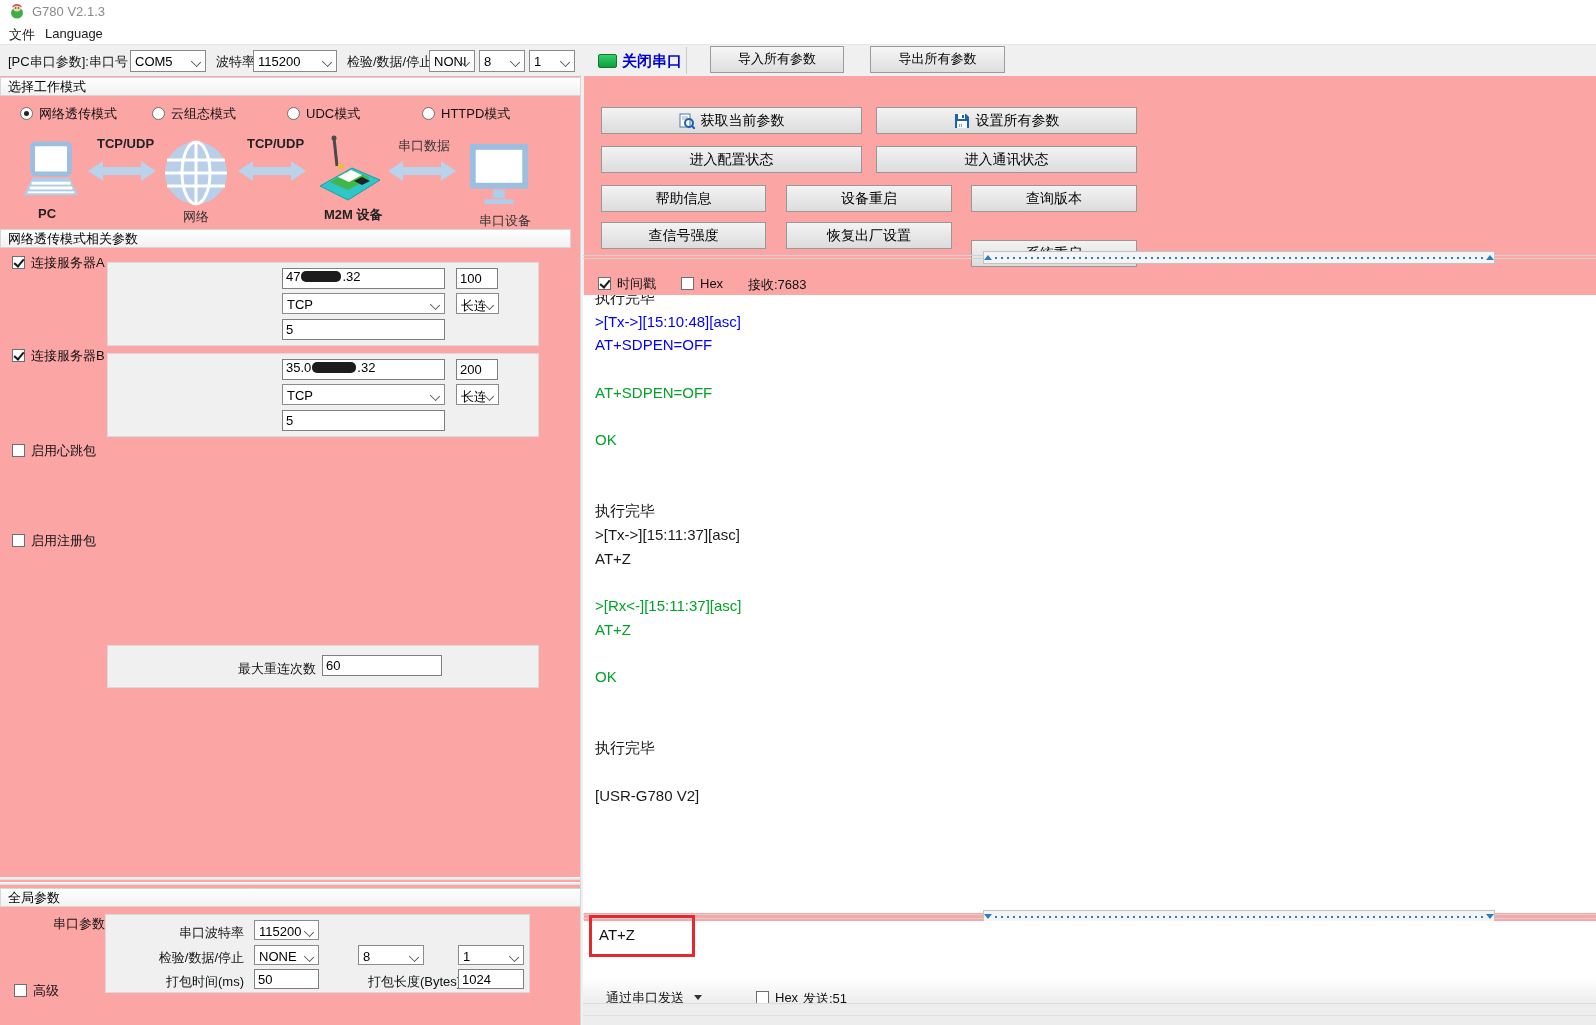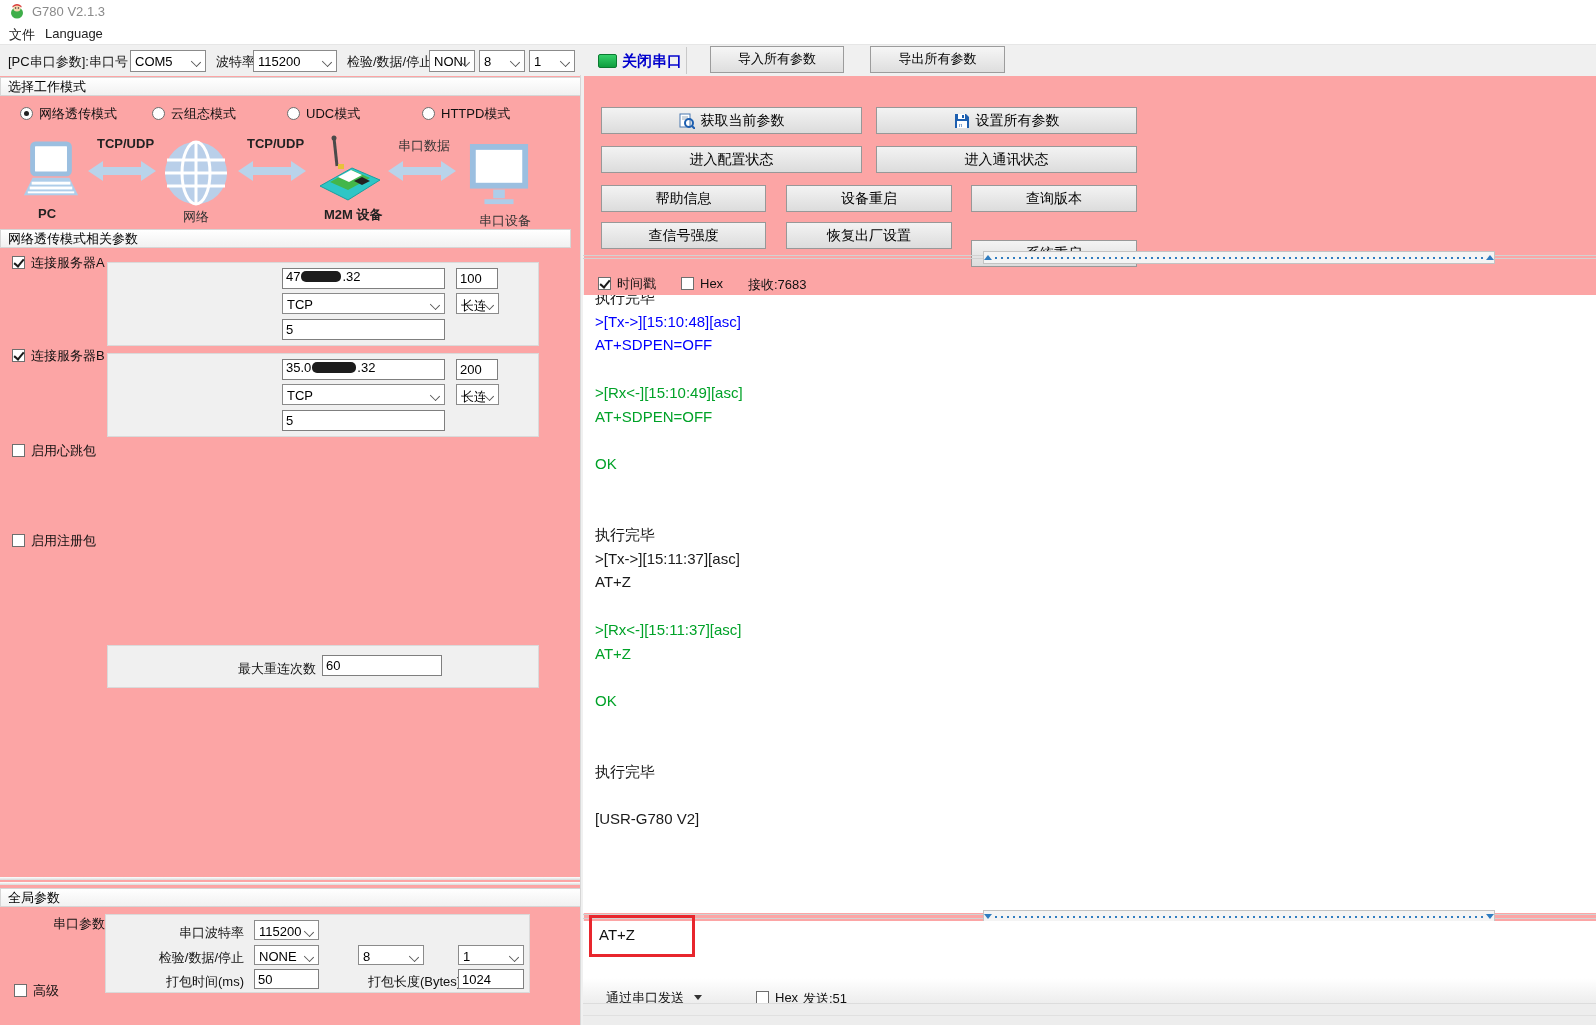--- a/index.html
+++ b/index.html
@@ -351,21 +351,20 @@
     <span class="lbl">Hex</span>
   </div>
   <span class="abs lbl" style="left:748px;top:277px">接收:7683</span>
 
   <div class="abs" id="logarea">
     <div id="loglines">
         <div class="log-line black">执行完毕</div>
         <div class="log-line blue">&gt;[Tx-&gt;][15:10:48][asc]</div>
         <div class="log-line blue">AT+SDPEN=OFF</div>
         <div class="log-line black"> </div>
-        <div class="log-line green">&gt;[Rx&lt;-][15:10:49][asc]</div>
         <div class="log-line green">AT+SDPEN=OFF</div>
         <div class="log-line black"> </div>
         <div class="log-line green">OK</div>
         <div class="log-line black"> </div>
         <div class="log-line black"> </div>
         <div class="log-line black">执行完毕</div>
         <div class="log-line black">&gt;[Tx-&gt;][15:11:37][asc]</div>
         <div class="log-line black">AT+Z</div>
         <div class="log-line black"> </div>
         <div class="log-line green">&gt;[Rx&lt;-][15:11:37][asc]</div>

